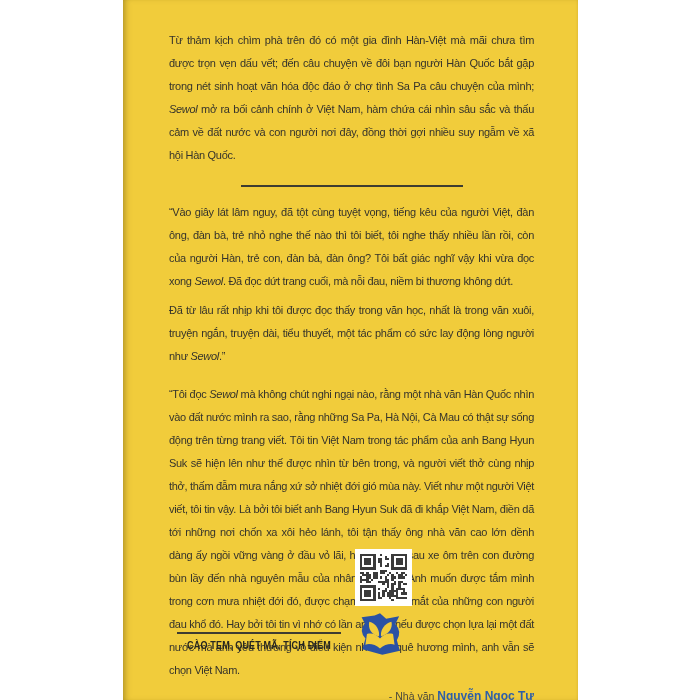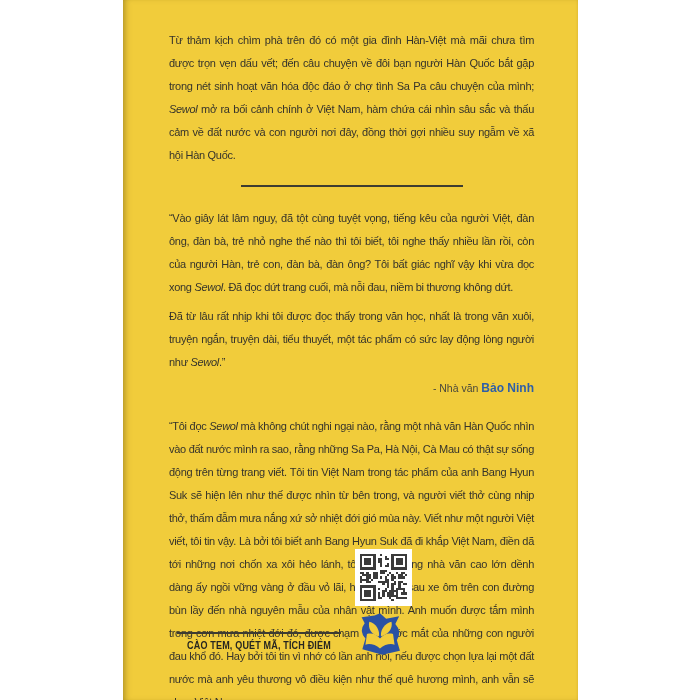--- a/index.html
+++ b/index.html
@@ -13,21 +13,21 @@
     box-shadow:inset 5px 0 7px -4px rgba(90,72,12,.55), inset -2px 0 3px -2px rgba(90,72,12,.2);
   }
   .text{
     padding:29px 44px 0 46px;
     font-size:11px;line-height:23px;letter-spacing:-.3px;
     color:#35332B;text-align:justify;
   }
   p{margin:0;}
   .it{font-style:italic;}
   .quote-divider{width:222px;border:0;border-top:2px solid #3E3C31;margin:18px auto 0;}
-  .p2a{margin-top:20px;}
+  .p2a{margin-top:14px;}
   .p2b{margin-top:6px;}
   .p3{margin-top:15px;}
   .p4{margin-top:13px;}
   .attr{margin-top:3px;text-align:right;letter-spacing:0;}
   .attr .prefix{font-size:10.5px;color:#4A483C;}
   .attr .name{font-size:12px;font-weight:700;color:#2E5FA8;}
   .qr{
     position:absolute;left:232px;top:549px;width:57px;height:57px;
     background:#ffffff;
   }
@@ -50,21 +50,20 @@
 
 <div class="cover">
   <div class="text">
     <p><span>Từ thảm kịch chìm phà trên đó có một gia đình Hàn-Việt mà mãi chưa tìm được trọn vẹn dấu vết; đến câu chuyện về đôi bạn người Hàn Quốc bắt gặp trong nét sinh hoạt văn hóa độc đáo ở chợ tình Sa Pa câu chuyện của mình; </span><span class="it">Sewol</span><span> mở ra bối cảnh chính ở Việt Nam, hàm chứa cái nhìn sâu sắc và thấu cảm về đất nước và con người nơi đây, đồng thời gợi nhiều suy ngẫm về xã hội Hàn Quốc.</span></p>
 
     <hr class="quote-divider">
 
     <p class="p2a"><span>“Vào giây lát lâm nguy, đã tột cùng tuyệt vọng, tiếng kêu của người Việt, đàn ông, đàn bà, trẻ nhỏ nghe thế nào thì tôi biết, tôi nghe thấy nhiều lần rồi, còn của người Hàn, trẻ con, đàn bà, đàn ông? Tôi bất giác nghĩ vậy khi vừa đọc xong </span><span class="it">Sewol</span><span>. Đã đọc dứt trang cuối, mà nỗi đau, niềm bi thương không dứt.</span></p>
     <p class="p2b"><span>Đã từ lâu rất nhịp khi tôi được đọc thấy trong văn học, nhất là trong văn xuôi, truyện ngắn, truyện dài, tiểu thuyết, một tác phẩm có sức lay động lòng người như </span><span class="it">Sewol</span><span>.”</span></p>
 
-    <p class="attr"><span class="prefix">- Nhà văn </span><span class="name">Bảo Ninh</span></p>
 
     <p class="p3"><span>“Tôi đọc </span><span class="it">Sewol</span><span> mà không chút nghi ngại nào, rằng một nhà văn Hàn Quốc nhìn vào đất nước mình ra sao, rằng những Sa Pa, Hà Nội, Cà Mau có thật sự sống động trên từng trang viết. Tôi tin Việt Nam trong tác phẩm của anh Bang Hyun Suk sẽ hiện lên như thế được nhìn từ bên trong, và người viết thở cùng nhịp thở, thấm đẫm mưa nắng xứ sở nhiệt đới gió mùa này. Viết như một người Việt viết, tôi tin vậy. Là bởi tôi biết anh Bang Hyun Suk đã đi khắp Việt Nam, điền dã tới những nơi chốn xa xôi hẻo lánh, tôi tận thấy ông nhà văn cao lớn dềnh dàng ấy ngồi vững vàng ở đầu vỏ lãi, hay vắt vẻo sau xe ôm trên con đường bùn lầy đến nhà nguyên mẫu của nhân vật mình. Anh muốn được tắm mình trong cơn mưa nhiệt đới đó, được chạm vào nước mắt của những con người đau khổ đó. Hay bởi tôi tin vì nhớ có lần anh nói, nếu được chọn lựa lại một đất nước mà anh yêu thương vô điều kiện như thế quê hương mình, anh vẫn sẽ chọn Việt Nam.</span></p>
 
     <p class="attr"><span class="prefix">- Nhà văn </span><span class="name">Nguyễn Ngọc Tư</span></p>
   </div>
 
   <div class="qr">
     <svg viewBox="0 0 25 25" shape-rendering="crispEdges">
         <rect x="0" y="0" width="25" height="25" fill="#fff"></rect>
         <rect x="11" y="2" width="1" height="1" fill="#3B3B3B"></rect>

